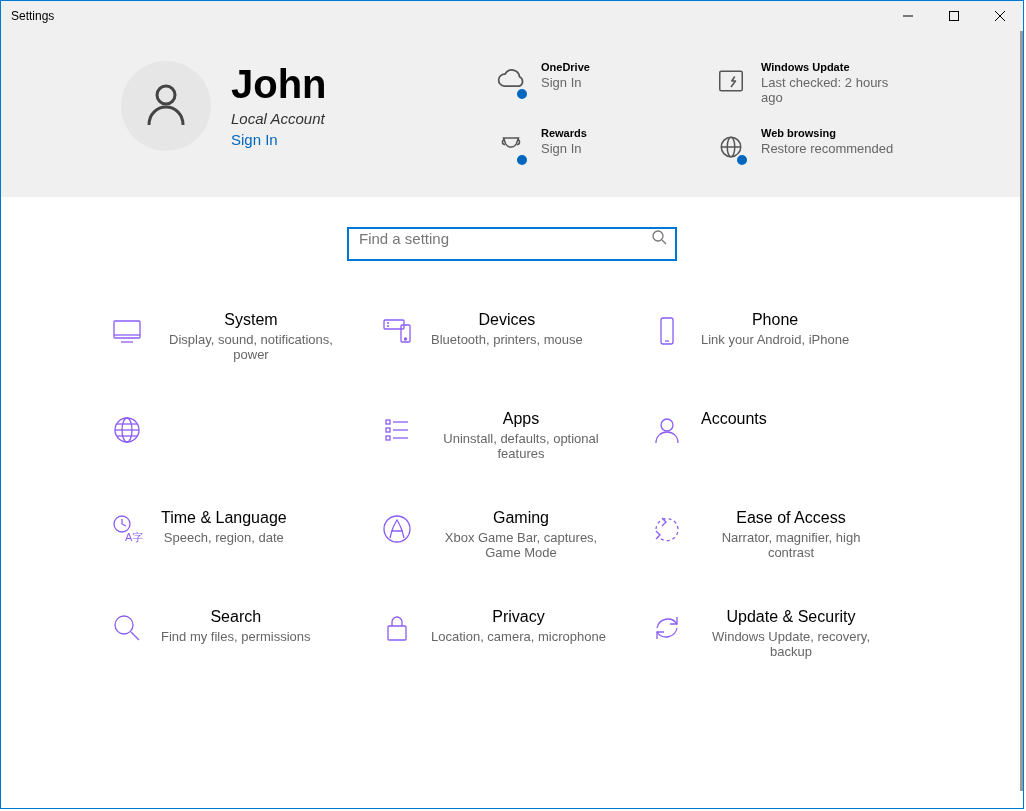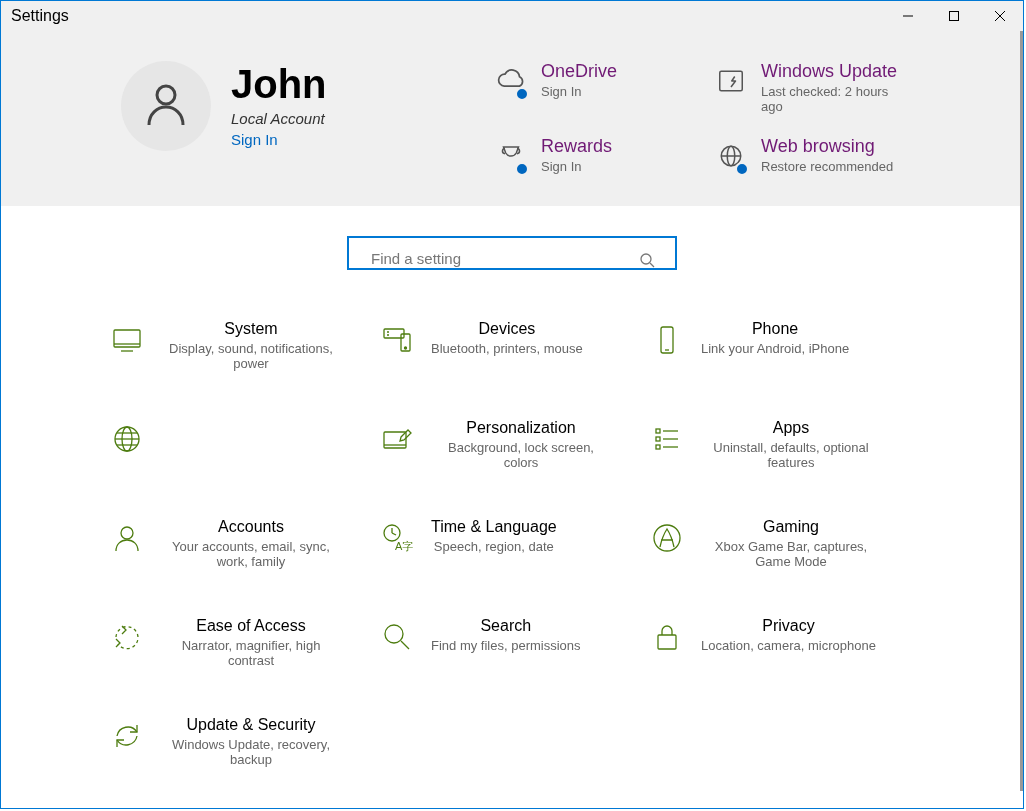--- a/index.html
+++ b/index.html
@@ -18,21 +18,21 @@
     display: flex;
     flex-direction: column;
   }
   
   .titlebar {
     height: 30px;
     background: #f0f0f0;
     display: flex;
     align-items: center;
     justify-content: space-between;
-    font-size: 16px;
+    font-size: 12px;
     padding-left: 10px;
     flex: 0 0 auto;
   }
   .titlebar .controls { display: flex; height: 100%; }
   .titlebar .ctl {
     width: 46px; height: 100%;
     display: flex; align-items: center; justify-content: center;
     color: #000;
   }
   .titlebar .ctl svg { width: 10px; height: 10px; }
@@ -68,37 +68,37 @@
     width: 40px; height: 40px; flex: 0 0 40px;
     display: flex; align-items: center; justify-content: center;
     position: relative;
     margin-right: 10px;
   }
   .status-icon .badge {
     position: absolute; right: 2px; bottom: 0px;
     width: 14px; height: 14px; border-radius: 50%;
     background: #0067c0; border: 2px solid #f0f0f0;
   }
-  .status-text .t1 { font-size: 18px; font-weight: 400; color:#701a75;}
+  .status-text .t1 { font-size: 11px; font-weight: 700; color:#000000;}
   .status-text .t2 { font-size: 13px; color: #666; margin-top: 2px; max-width: 150px;}
 
   
   .page {
     flex: 1;
     overflow-y: auto;
     background: #fff;
     position: relative;
   }
   .page-inner { padding-bottom: 40px; }
   .searchbox-wrap { display: flex; justify-content: center; padding: 30px 0 20px;}
   .searchbox {
     width: 330px; height: 34px;
     border: 2px solid #0078d4;
-    display: flex; align-items: flex-end;
-    padding: 0 20px;
+    display: flex; align-items: flex-start;
+    padding: 0 8px;
     color: #666;
     background: #fff;
   }
   .searchbox input {
     border: none; outline: none; flex: 1;
     font-size: 15px; color: #000; background: transparent;
   }
   .searchbox input::placeholder { color: #777; }
   .searchbox .s-icon { width: 16px; height: 16px; color: #777; }
 
@@ -113,21 +113,21 @@
     text-align: center;
   }
   .cat {
     display: flex;
     align-items: flex-start;
     cursor: pointer;
   }
   .cat-icon {
     width: 40px; height: 40px; flex: 0 0 40px;
     display: flex; align-items: center; justify-content: center;
-    color: #4d7c0f;
+    color: #8b5cf6;
     margin-right: 14px;
   }
   .cat-icon svg { width: 32px; height: 32px; fill: none; stroke: currentColor; stroke-width:1.3; }
   .cat-text .t1 { font-size: 16px; font-weight: 400; color:#000;}
   .cat-text .t2 { font-size: 13px; color: #666; margin-top: 3px; max-width: 180px;}
   .scrollbar-thumb {
     position: absolute; right: 0; top: 30px;
     width: 3px; height: 760px; background: #999;
   }
 </style>
@@ -300,33 +300,20 @@
           <svg viewBox="0 0 32 32">
                 <circle cx="16" cy="16" r="12"></circle>
                 <ellipse cx="16" cy="16" rx="5" ry="12"></ellipse>
                 <line x1="4" y1="16" x2="28" y2="16"></line>
                 <line x1="6" y1="10" x2="26" y2="10"></line>
                 <line x1="6" y1="22" x2="26" y2="22"></line>
               </svg>
         </div>
       </div>
 
-      <div class="cat">
-        <div class="cat-icon">
-          <svg viewBox="0 0 32 32">
-                <rect x="3" y="9" width="22" height="16" rx="1"></rect>
-                <line x1="3" y1="22" x2="25" y2="22"></line>
-                <path d="M20 14l7-7 3 3-7 7-4 1z"></path>
-              </svg>
-        </div>
-        <div class="cat-text">
-          <div class="t1">Personalization</div>
-          <div class="t2">Background, lock screen, colors</div>
-        </div>
-      </div>
 
       <div class="cat">
         <div class="cat-icon">
           <svg viewBox="0 0 32 32">
             <rect x="5" y="6" width="4" height="4"></rect>
                 <line x1="12" y1="8" x2="27" y2="8"></line>
             <rect x="5" y="14" width="4" height="4"></rect>
                 <line x1="12" y1="16" x2="27" y2="16"></line>
             <rect x="5" y="22" width="4" height="4"></rect>
                 <line x1="12" y1="24" x2="27" y2="24"></line>
@@ -340,21 +327,20 @@
 
       <div class="cat">
         <div class="cat-icon">
           <svg viewBox="0 0 32 32">
                 <circle cx="16" cy="11" r="6"></circle>
                 <path d="M5 29c0-7 5-11 11-11s11 4 11 11"></path>
               </svg>
         </div>
         <div class="cat-text">
           <div class="t1">Accounts</div>
-          <div class="t2">Your accounts, email, sync, work, family</div>
         </div>
       </div>
 
       <div class="cat">
         <div class="cat-icon">
           <svg viewBox="0 0 32 32">
                 <circle cx="11" cy="11" r="8"></circle>
                 <line x1="11" y1="6" x2="11" y2="11"></line>
                 <line x1="11" y1="11" x2="15" y2="13"></line>
                 <text x="14" y="28" font-size="11" fill="currentColor" stroke="none">A字</text>

